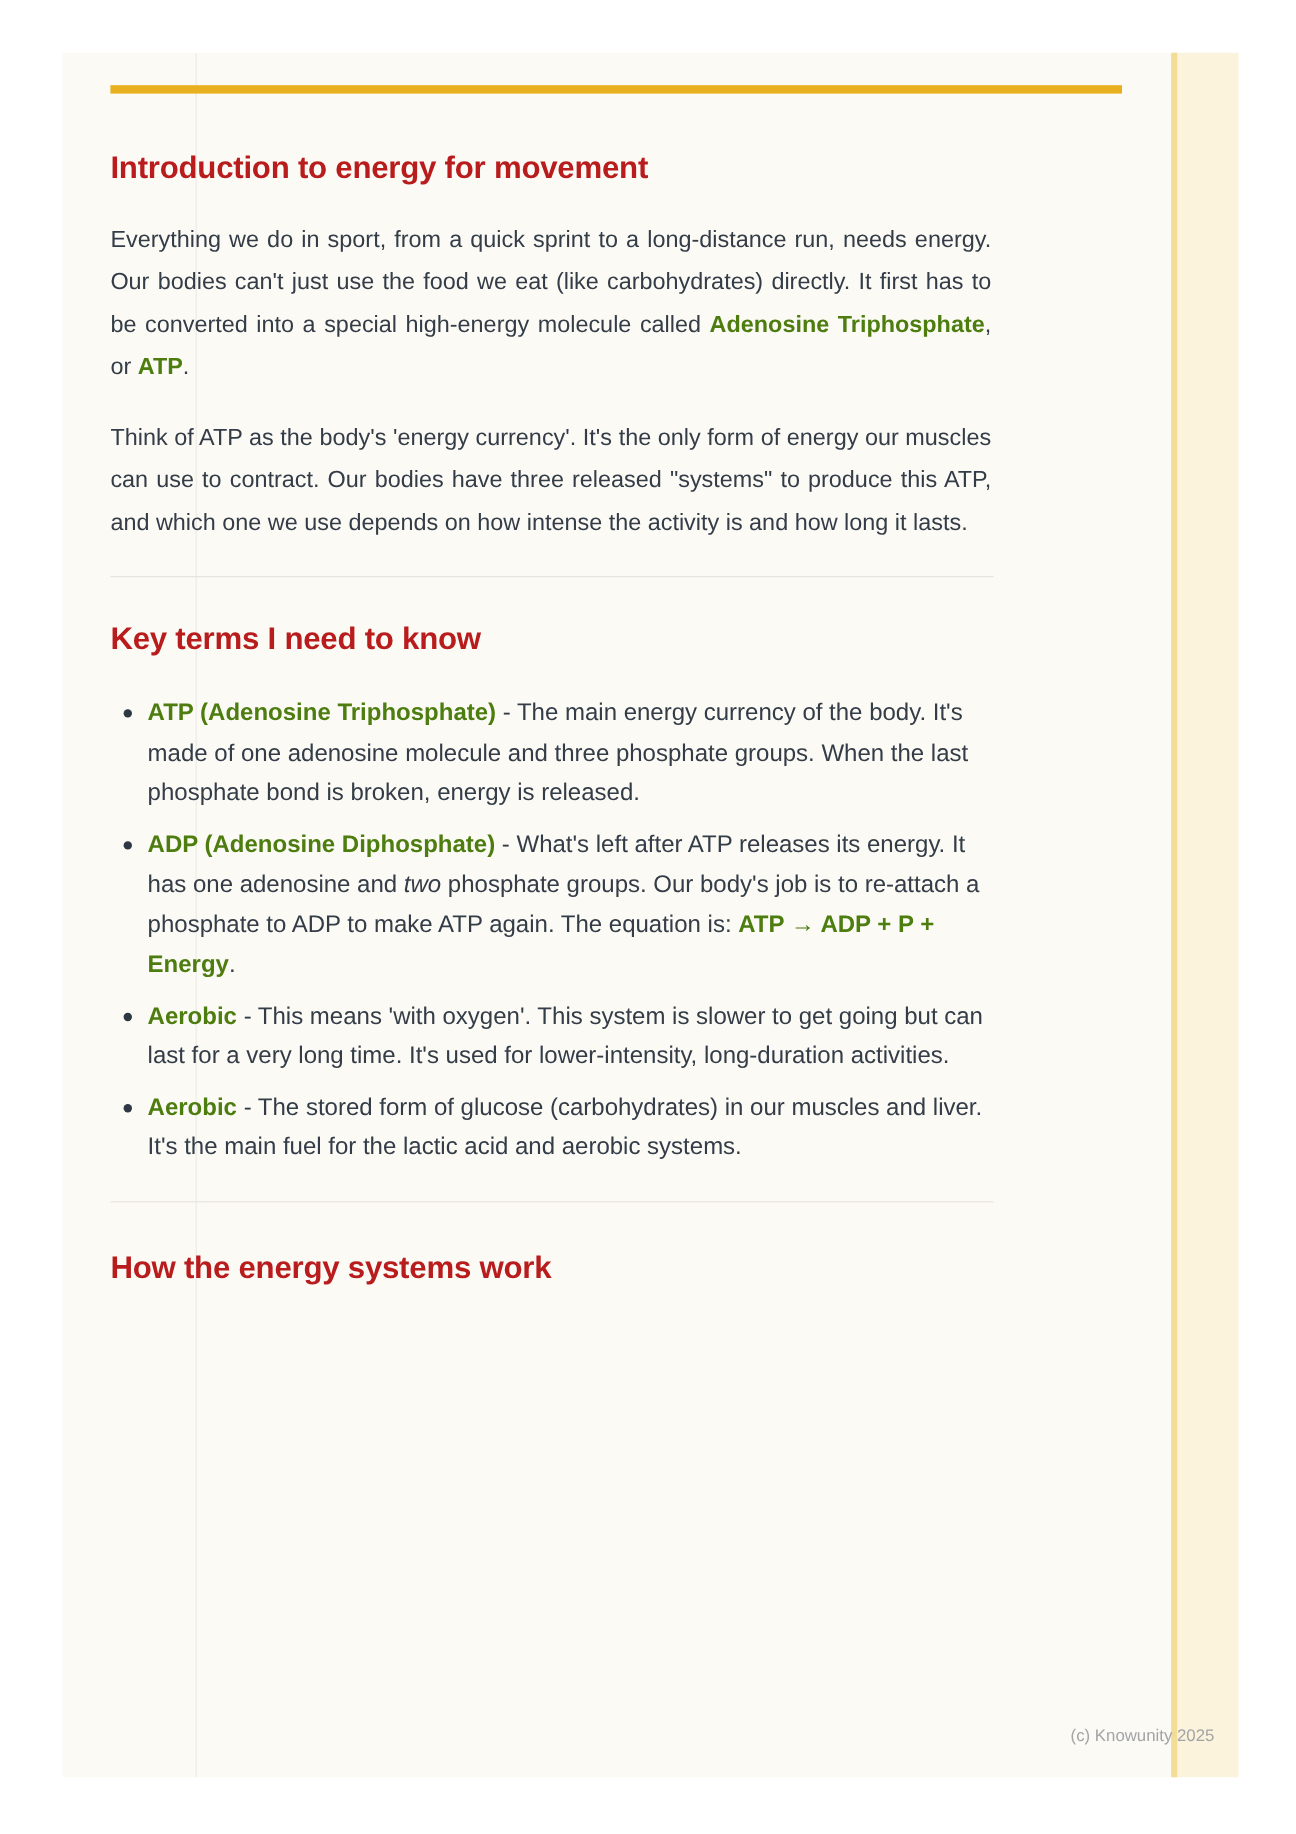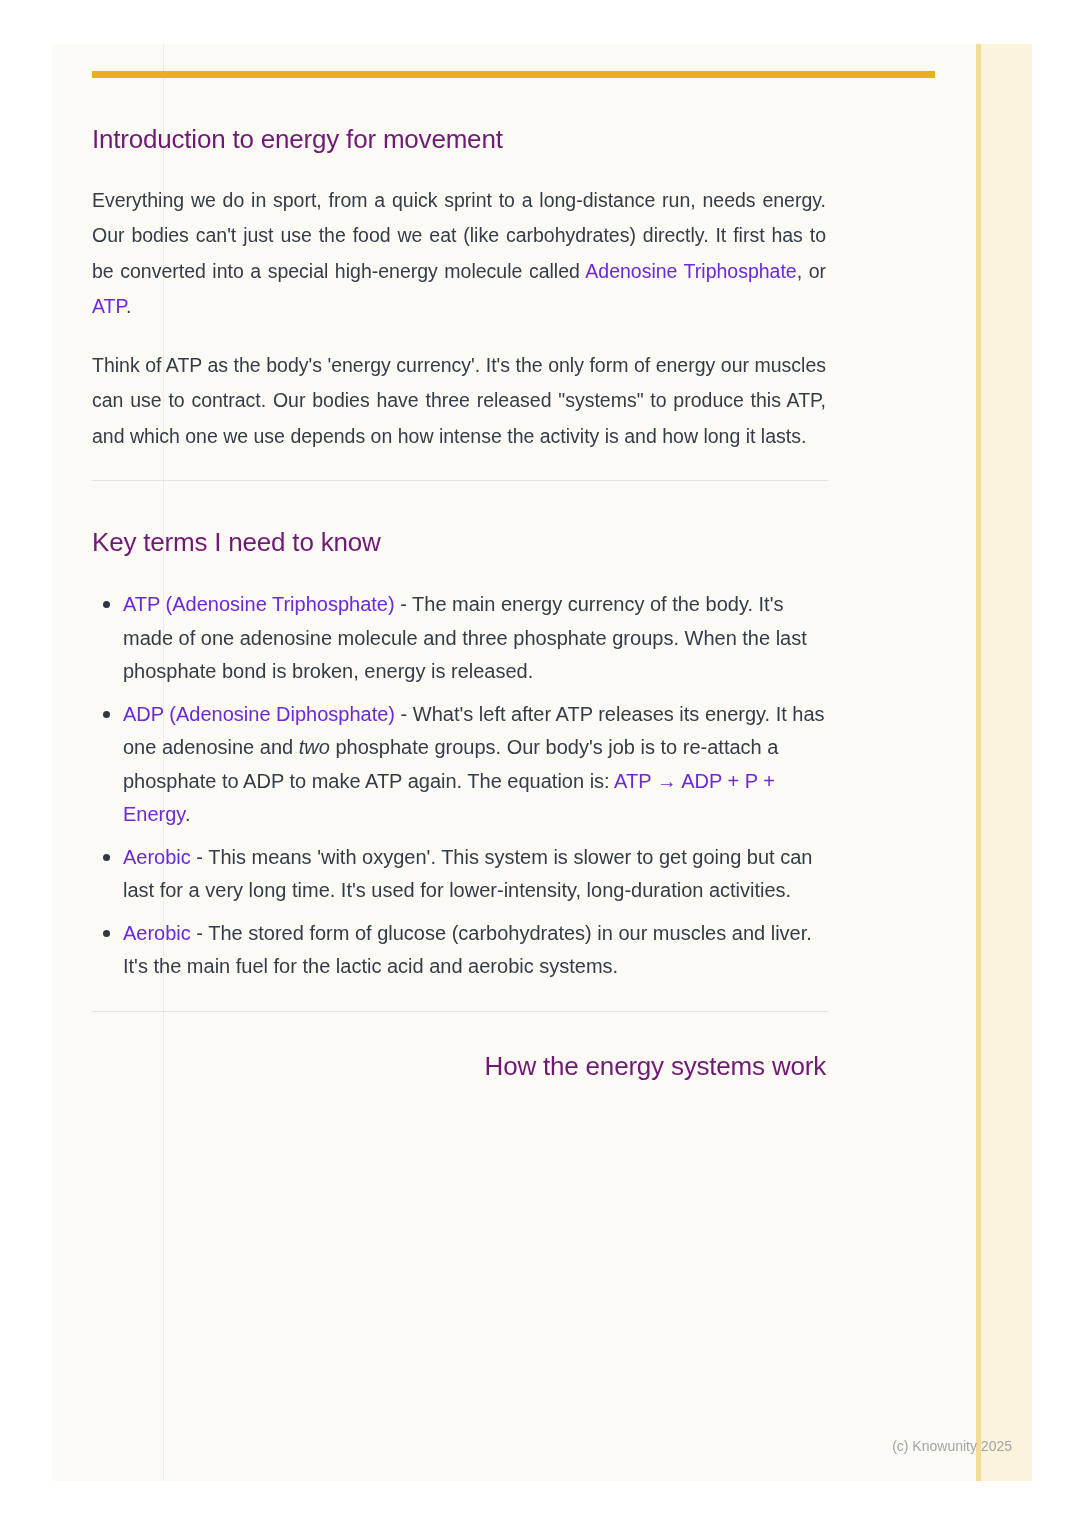--- a/index.html
+++ b/index.html
@@ -32,33 +32,33 @@
     margin:57px 0 0;
     font-size:50px;line-height:1.1;font-weight:800;
     color:#E7AD1D;letter-spacing:-0.5px;
     white-space:nowrap;
   }
   .title-rule{
     height:7px;width:843px;margin:27px 0 0;
     background:#E8B01F;border:none;
   }
   h2{
-    font-size:26px;font-weight:400;margin:0;
-    color:#701a75;letter-spacing:-0.2px;line-height:1.15;
+    font-size:26px;font-weight:700;margin:0;
+    color:#b91c1c;letter-spacing:-0.2px;line-height:1.15;
   }
   .h2-intro{margin-top:47px;}
-  .h2-keyterms{margin-top:47px;}
-  .h2-next{margin-top:40px;text-align:right;}
+  .h2-keyterms{margin-top:37px;}
+  .h2-next{margin-top:40px;}
   p{
     font-size:19.5px;line-height:35.5px;margin:0;
     text-align:justify;
   }
   .p1{margin-top:28px;}
   .p2{margin-top:23px;}
-  b,strong{font-weight:normal;color:#6d28d9;}
+  b,strong{font-weight:bold;color:#4d7c0f;}
   .divider{border:none;border-top:1px solid #E6E4E1;margin:0;width:736px;}
   .divider1{margin-top:26px;}
   .divider2{margin-top:27px;}
   ul.terms{
     list-style:none;margin:30px 0 0;padding:0;
     font-size:20px;line-height:33.5px;
   }
   ul.terms li{
     position:relative;padding-left:31px;margin-bottom:9px;
   }

